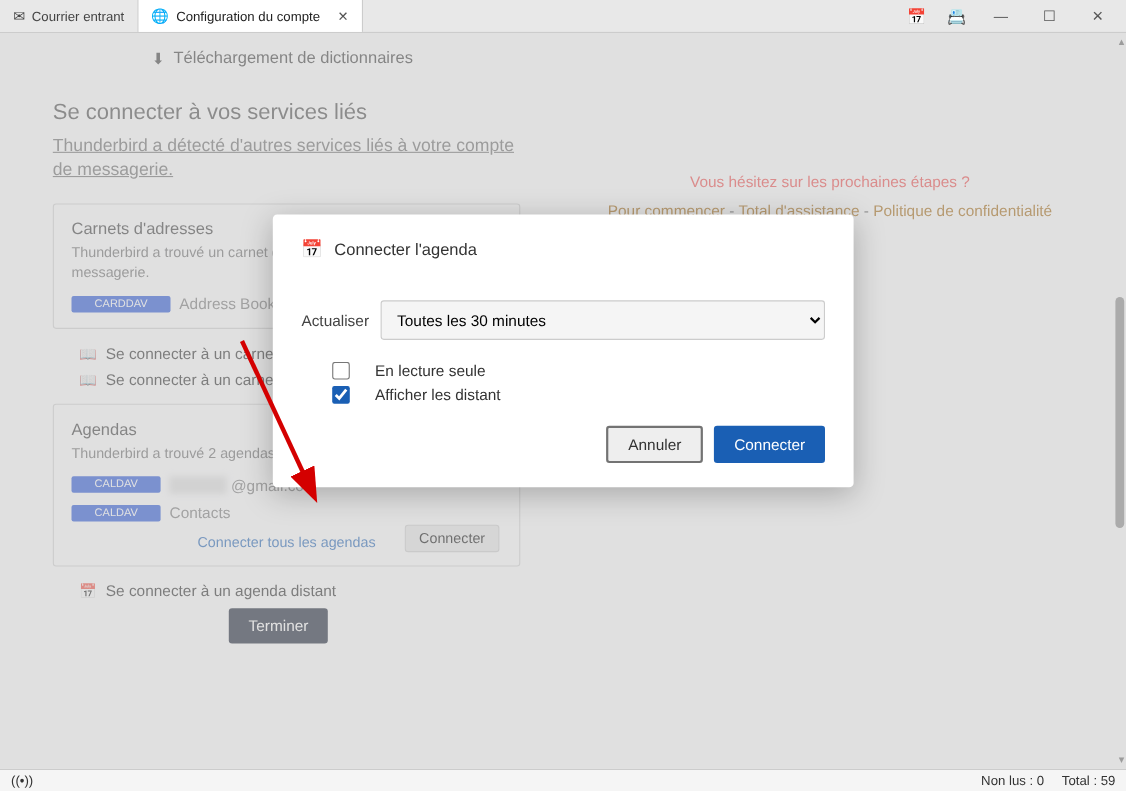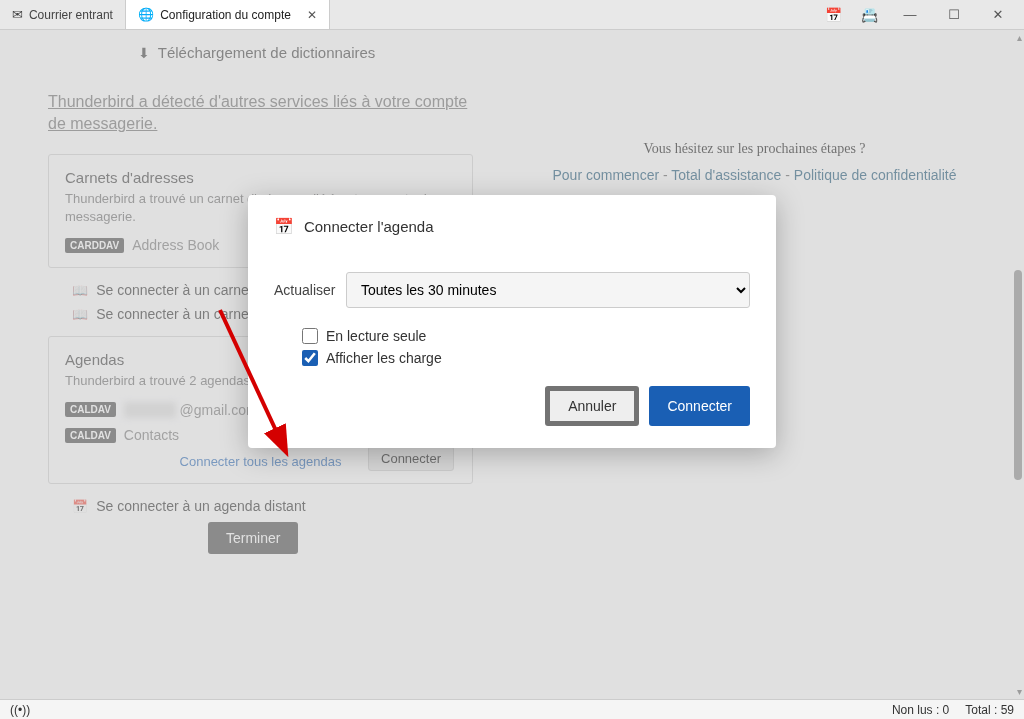--- a/index.html
+++ b/index.html
@@ -23,64 +23,64 @@
 
   .dl-link { display: flex; align-items: center; gap: 8px; margin-left: 90px; margin-bottom: 30px; font-size: 15px; color: #333; }
 
   .two-col { display: flex; gap: 60px; align-items: flex-start; }
   .left-col { width: 425px; }
   .right-col { flex: 1; text-align: center; }
 
   .section-title { font-size: 20px; color: #444; margin-bottom: 8px; }
   .section-sub { font-size: 16px; color: #666; margin-bottom: 18px; line-height: 1.4; text-decoration: underline; }
 
-  .next-steps { color: #000000; font-size: 14px; margin-bottom: 10px; margin-top: 50px; font-family: Liberation Serif, serif; }
+  .next-steps { color: #ef4444; font-size: 14px; margin-bottom: 10px; margin-top: 66px; }
   .link-row { font-size: 14px; }
-  .link-row a { color: #0c4a6e; text-decoration: none; }
+  .link-row a { color: #a16207; text-decoration: none; }
   .link-row span { color: #555; }
 
   .card { border: 1px solid #d0d0d0; border-radius: 3px; padding: 14px 16px; margin-bottom: 14px; background: #fcfcfd; }
   .card h4 { font-size: 15px; font-weight: 400; color: #333; margin-bottom: 4px; }
   .card p { font-size: 13px; color: #666; margin-bottom: 10px; line-height: 1.4; }
 
-  .tag-carddav, .tag-caldav { display: inline-block; background: #404040; color: #fff; font-size: 10px; font-weight: 700; padding: 2px 5px; border-radius: 2px; margin-right: 4px; vertical-align: middle; }
+  .tag-carddav, .tag-caldav { display: inline-block; background: #1d4ed8; color: #fff; font-size: 10px; font-weight: 400; padding: 2px 21px; border-radius: 2px; margin-right: 4px; vertical-align: middle; }
   .item-label { font-size: 14px; color: #737373; vertical-align: middle; text-align: center; }
 
   .sub-link { margin-left: 24px; margin-top: 8px; font-size: 14px; color: #222; display: flex; align-items: center; gap: 8px; }
 
   .connect-all { text-align: center; margin-top: 10px; }
   .connect-all a { color: #1a5fb4; font-size: 13px; text-decoration: none; }
 
   .btn-connect-side { position: absolute; right: 18px; bottom: 12px; background: #e6e6e6; border: 1px solid #ccc; padding: 4px 12px; font-size: 13px; border-radius: 3px; }
 
-  .terminer { background: #404040; color: #fff; border: none; padding: 8px 18px; font-size: 14px; border-radius: 3px; margin-left: 160px; margin-top: 8px; }
+  .terminer { background: #0f172a; color: #fff; border: none; padding: 8px 18px; font-size: 14px; border-radius: 3px; margin-left: 160px; margin-top: 8px; }
 
   
   .scroll-indicator { position: absolute; right: 2px; top: 240px; width: 8px; height: 210px; background: #888; border-radius: 4px; }
   .scroll-arrow-up { position: absolute; right: 2px; top: 2px; color: #666; font-size: 10px; }
   .scroll-arrow-down { position: absolute; right: 2px; bottom: 2px; color: #666; font-size: 10px; }
 
   
   .dialog { position: absolute; top: 195px; left: 248px; width: 528px; background: #fff; border-radius: 4px; box-shadow: 0 6px 28px rgba(0,0,0,0.25); z-index: 10; padding: 22px 26px; }
   .dialog-head { display: flex; align-items: center; gap: 10px; margin-bottom: 18px; }
   .dialog-head .dicon { color: #1a5fb4; font-size: 16px; }
   .dialog-head .dtitle { font-size: 15px; color: #333; }
 
   .form-row { display: flex; align-items: center; margin-bottom: 12px; }
   .form-row label { width: 72px; font-size: 14px; color: #444; }
   .form-row .field { flex: 1; }
   .text-input { width: 100%; height: 32px; border: 1px solid #ccc; border-radius: 3px; padding: 0 10px; font-size: 14px; }
   .color-swatch { width: 38px; height: 22px; background: #a8e6e0; border: 1px solid #999; display: inline-block; }
   .select { width: 100%; height: 36px; border: 1px solid #ccc; border-radius: 3px; background: #f5f5f5; padding: 0 10px; font-size: 14px; }
 
-  .check-row { display: flex; align-items: center; gap: 8px; margin-top: 6px; margin-left: 28px; font-size: 14px; color: #333; }
+  .check-row { display: flex; align-items: center; gap: 23px; margin-top: 6px; margin-left: 28px; font-size: 14px; color: #333; }
   .check-row input[type=checkbox] { width: 16px; height: 16px; accent-color: #1a5fb4; }
 
   .dialog-buttons { display: flex; justify-content: flex-end; gap: 10px; margin-top: 20px; }
-  .btn-cancel { background: #eee; border: 5px solid #737373; padding: 7px 18px; font-size: 14px; border-radius: 3px; color: #333; }
+  .btn-cancel { background: #eee; border: 2px solid #737373; padding: 7px 18px; font-size: 14px; border-radius: 3px; color: #333; }
   .btn-primary { background: #1a5fb4; color: #fff; border: none; padding: 7px 18px; font-size: 14px; border-radius: 3px; }
 
   
   .arrow-svg { position: absolute; top: 300px; left: 200px; z-index: 20; pointer-events: none; }
 
   
   .statusbar { position: absolute; bottom: 0; left: 0; right: 0; height: 20px; background: #f5f5f5; border-top: 1px solid #ccc; display: flex; align-items: center; font-size: 12px; color: #333; padding: 0 10px; }
   .statusbar .sb-spacer { flex: 1; }
   .statusbar .sb-item { margin-left: 16px; }
 
@@ -115,20 +115,21 @@
 
 <div class="main">
   <div class="content">
     <div class="dl-link">
       <span class="icon-dl">⬇</span>
       <span>Téléchargement de dictionnaires</span>
     </div>
 
     <div class="two-col">
       <div class="left-col">
+        <div class="section-title">Se connecter à vos services liés</div>
         <div class="section-sub">Thunderbird a détecté d'autres services liés à votre compte de messagerie.</div>
 
         <div class="card">
           <h4>Carnets d'adresses</h4>
           <p>Thunderbird a trouvé un carnet d'adresses lié à votre compte de messagerie.</p>
           <div>
             <span class="tag-carddav">CARDDAV</span>
             <span class="item-label">Address Book</span>
           </div>
         </div>
@@ -204,21 +205,21 @@
       </select>
     </div>
   </div>
 
   <div class="check-row">
     <input type="checkbox" style="">
     <span>En lecture seule</span>
   </div>
   <div class="check-row">
     <input type="checkbox" checked="" style="">
-    <span>Afficher les charge</span>
+    <span>Afficher les distant</span>
   </div>
 
   <div class="dialog-buttons">
     <button class="btn-cancel">Annuler</button>
     <button class="btn-primary">Connecter</button>
   </div>
 </div>
 
 <svg class="arrow-svg" width="110" height="170">
   <defs>

